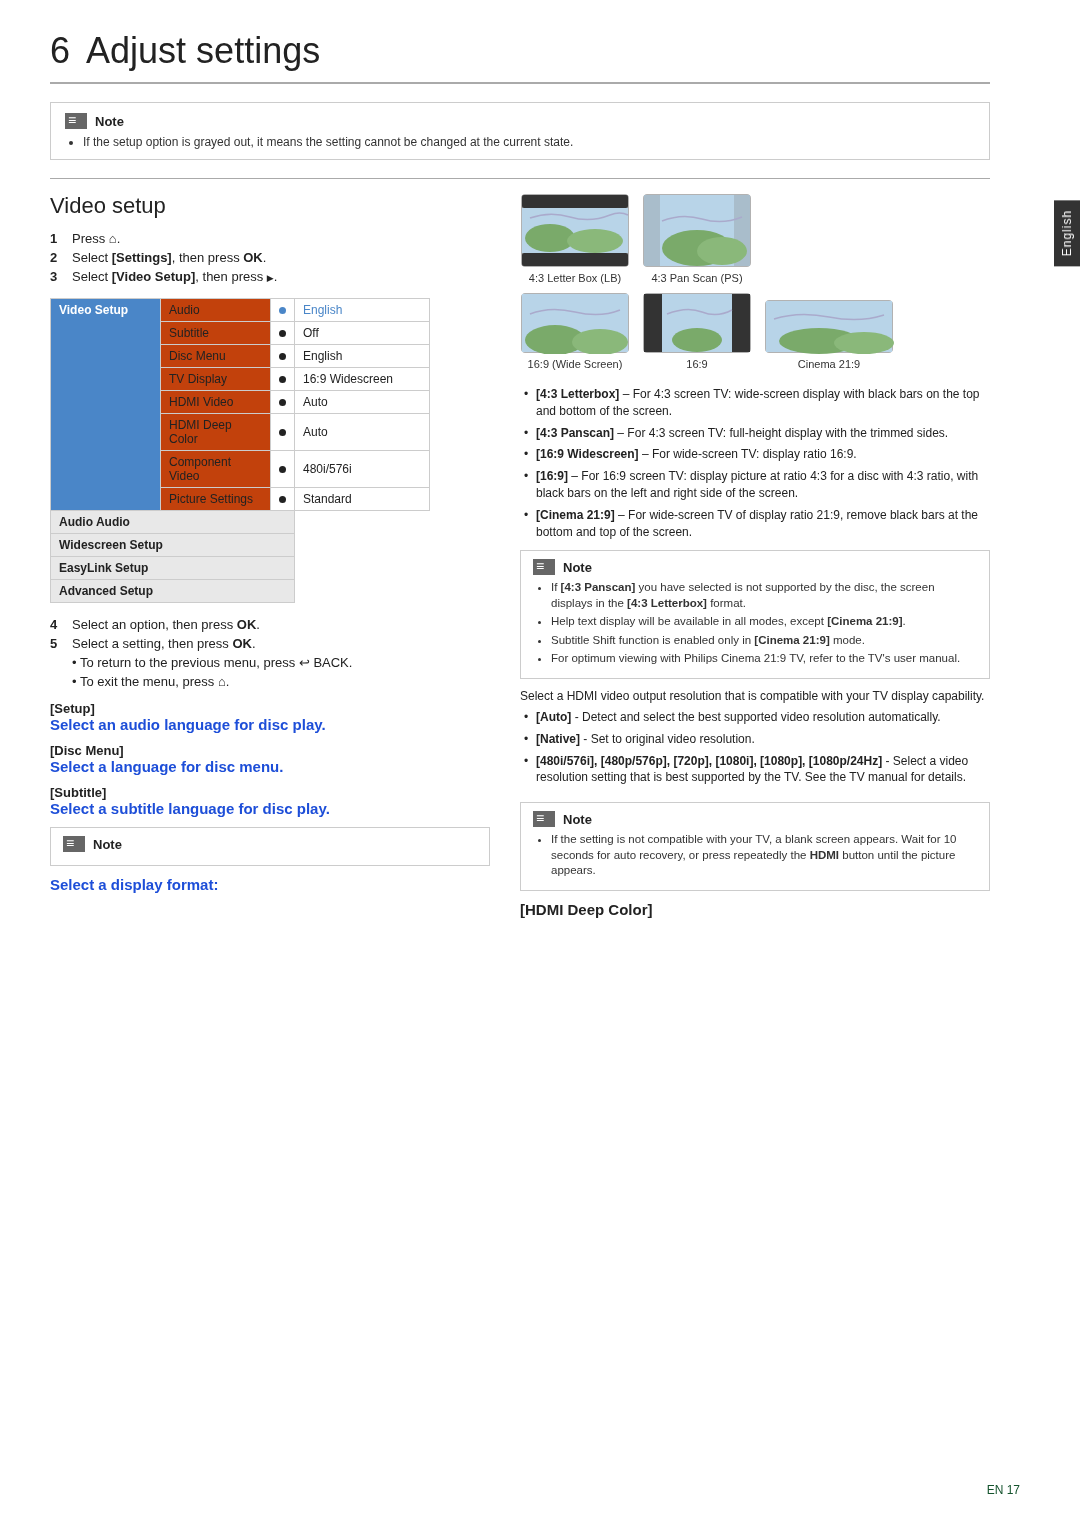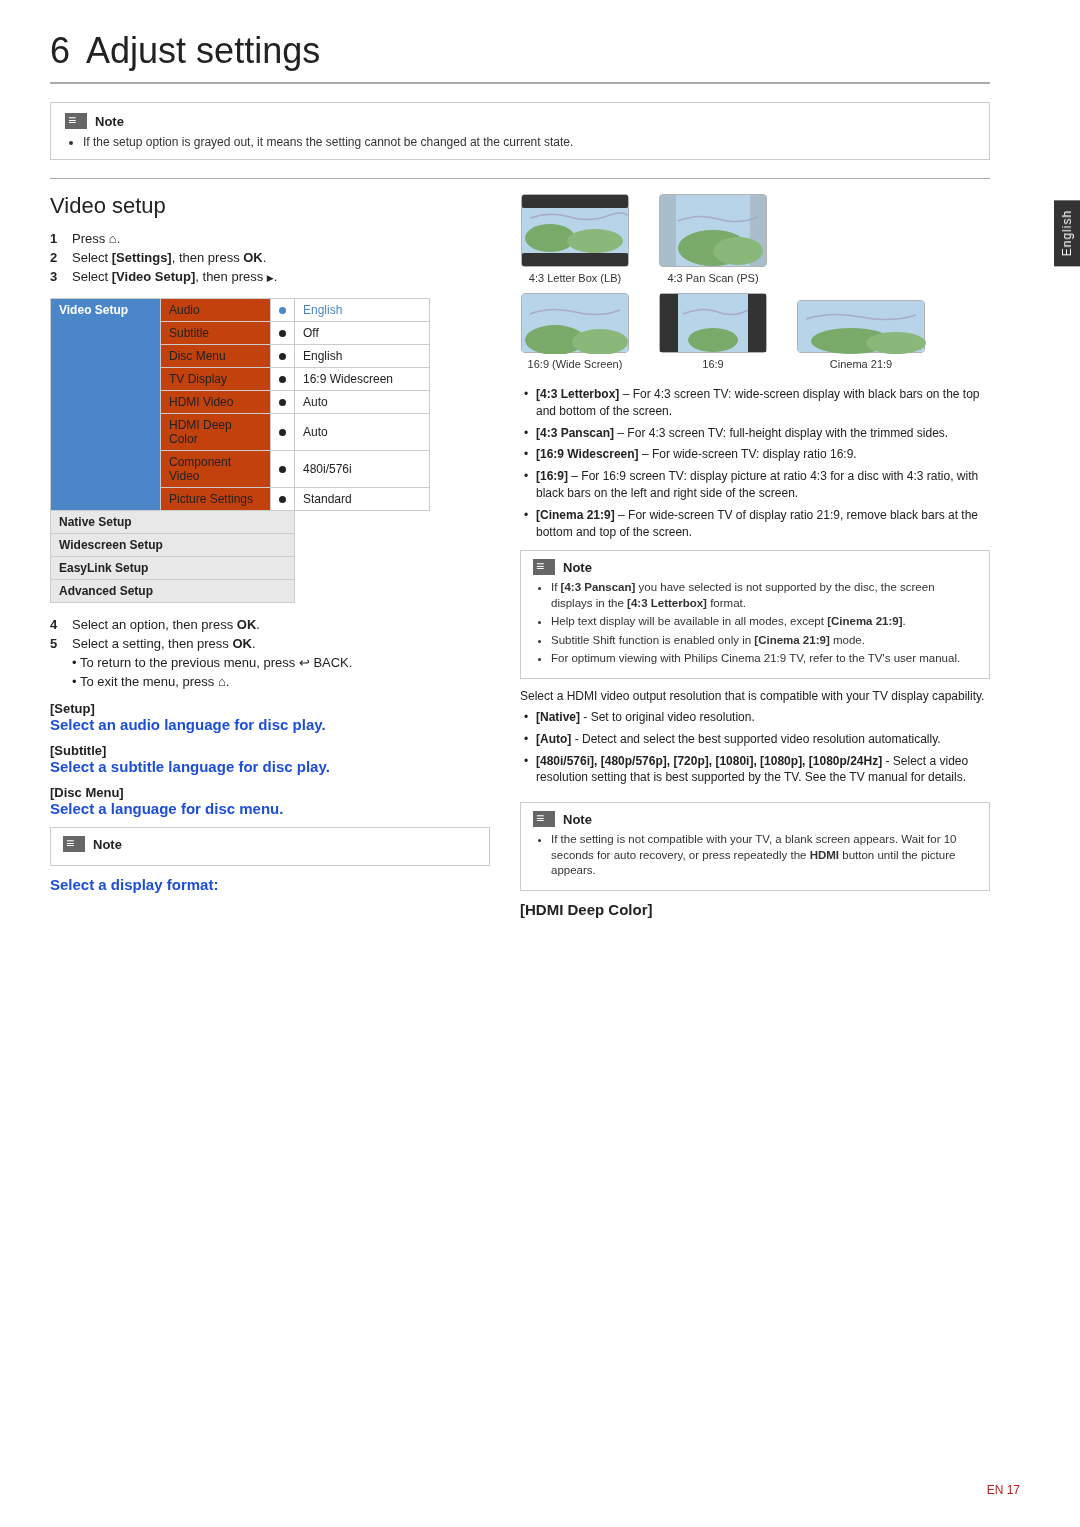--- a/index.html
+++ b/index.html
@@ -185,21 +185,21 @@
       color: #1d4ed8;
       font-weight: bold;
     }
 
     
     .tv-images-area {
       margin-bottom: 16px;
     }
     .tv-images-row {
       display: flex;
-      gap: 28px;
+      gap: 12px;
       margin-bottom: 8px;
       align-items: flex-end;
     }
     .tv-img-wrap {
       text-align: center;
     }
     .tv-img-label {
       font-size: 11px;
       color: #333;
       margin-top: 4px;
@@ -229,21 +229,21 @@
       left: 4px;
       color: #222;
     }
 
     
     .page-number {
       position: absolute;
       bottom: 30px;
       right: 60px;
       font-size: 12px;
-      color: #b91c1c;
+      color: #14532d;
     }
 
     
     .hdmi-section {
       margin-bottom: 16px;
     }
     .hdmi-title {
       font-size: 15px;
       font-weight: bold;
       margin-bottom: 4px;
@@ -369,21 +369,21 @@
       <td class="col-label">Component Video</td>
       <td class="col-dot"><span class="dot"></span></td>
       <td class="col-value">480i/576i</td>
     </tr>
     <tr>
       <td class="col-label">Picture Settings</td>
       <td class="col-dot"><span class="dot"></span></td>
       <td class="col-value">Standard</td>
     </tr>
     <tr>
-      <td class="col-menu" colspan="3">Native Setup</td>
+      <td class="col-menu" colspan="3">Audio Audio</td>
     </tr>
     <tr>
       <td class="col-menu" colspan="3">Widescreen Setup</td>
     </tr>
     <tr>
       <td class="col-menu" colspan="3">EasyLink Setup</td>
     </tr>
     <tr>
       <td class="col-menu" colspan="3">Advanced Setup</td>
     </tr>
@@ -406,27 +406,27 @@
           <span>• To exit the menu, press <span class="home-icon"></span>.</span>
         </div>
       </div>
 
       <div class="subsection">
         <div class="subsection-title">[Setup]</div>
         <div class="subsection-body">Select an audio language for disc play.</div>
       </div>
 
       <div class="subsection">
+        <div class="subsection-title">[Disc Menu]</div>
+        <div class="subsection-body">Select a language for disc menu.</div>
+      </div>
+
+      <div class="subsection">
         <div class="subsection-title">[Subtitle]</div>
         <div class="subsection-body">Select a subtitle language for disc play.</div>
-      </div>
-
-      <div class="subsection">
-        <div class="subsection-title">[Disc Menu]</div>
-        <div class="subsection-body">Select a language for disc menu.</div>
       </div>
 
       <div class="inline-note">
         <div class="note-header">
           <span class="note-icon"></span>
           <span class="note-title">Note</span>
         </div>
       </div>
 
       <div class="subsection">
@@ -530,22 +530,22 @@
           <li>If <b>[4:3 Panscan]</b> you have selected is not supported by the disc, the screen displays in the <b>[4:3 Letterbox]</b> format.</li>
           <li>Help text display will be available in all modes, except <b>[Cinema 21:9]</b>.</li>
           <li>Subtitle Shift function is enabled only in <b>[Cinema 21:9]</b> mode.</li>
           <li>For optimum viewing with Philips Cinema 21:9 TV, refer to the TV's user manual.</li>
         </ul>
       </div>
 
       <div class="hdmi-section">
         <div class="hdmi-body">Select a HDMI video output resolution that is compatible with your TV display capability.</div>
         <ul class="bullet-list">
+          <li><b>[Auto]</b> - Detect and select the best supported video resolution automatically.</li>
           <li><b>[Native]</b> - Set to original video resolution.</li>
-          <li><b>[Auto]</b> - Detect and select the best supported video resolution automatically.</li>
           <li><b>[480i/576i], [480p/576p], [720p], [1080i], [1080p], [1080p/24Hz]</b> - Select a video resolution setting that is best supported by the TV. See the TV manual for details.</li>
         </ul>
       </div>
 
       <div class="inline-note">
         <div class="note-header">
           <span class="note-icon"></span>
           <span class="note-title">Note</span>
         </div>
         <ul>

